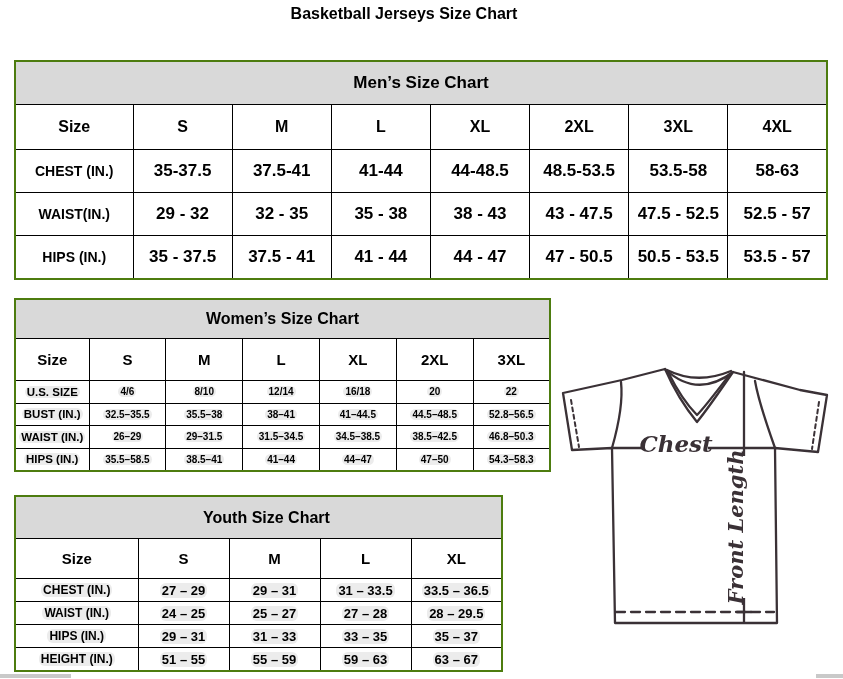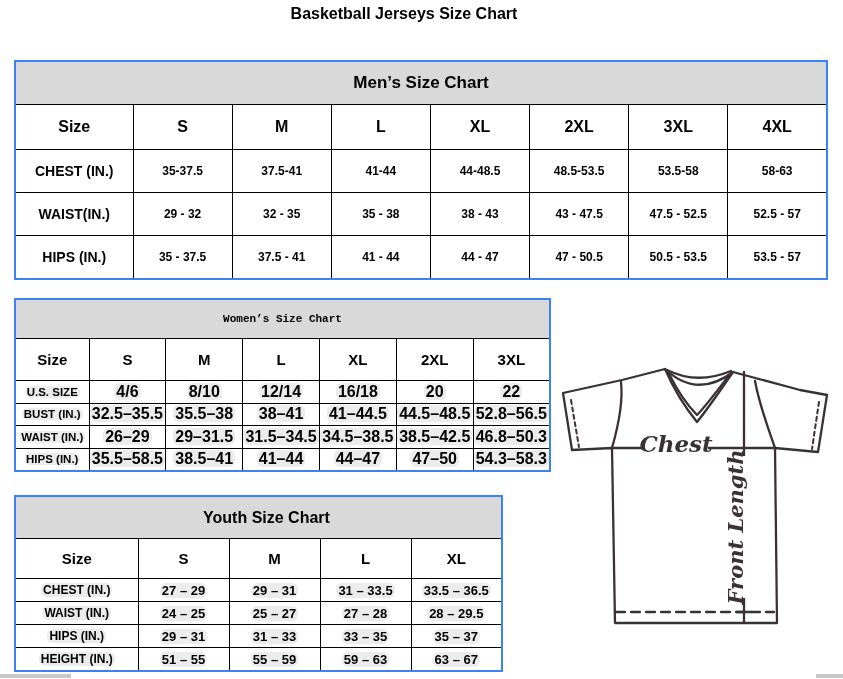--- a/index.html
+++ b/index.html
@@ -7,35 +7,35 @@
     width:843px;height:679px;position:relative;background:#ffffff;
     font-family:"Liberation Sans",sans-serif;color:#000;overflow:hidden;
   }
   .page-title{
     position:absolute;left:0;top:5px;width:808px;text-align:center;
     font-size:16px;font-weight:bold;letter-spacing:0px;
   }
   table{
     position:absolute;border-collapse:collapse;table-layout:fixed;
     font-family:"Liberation Sans",sans-serif;font-weight:bold;background:#fff;
-    border:2px solid #3b82f6;
+    border:2px solid #4d7c0f;
   }
   th,td{border:1.5px solid #000;text-align:center;vertical-align:middle;padding:0;}
   th.band{background:#d9d9d9;border-bottom:1.5px solid #000;}
   
   table.mens{left:14px;top:60px;width:814px;}
   .mens th.band{height:42px;font-size:17px;}
   .mens tr.size-row th{height:44px;font-size:16px;}
-  .mens tr.data-row td,.mens tr.data-row th{height:42px;font-size:12px;}
+  .mens tr.data-row td,.mens tr.data-row th{height:42px;font-size:17px;}
   .mens tr.data-row th{font-size:14px;}
   
   table.womens{left:14px;top:298px;width:537px;}
-  .womens th.band{height:38px;font-size:11px;font-family:Liberation Mono, monospace;}
+  .womens th.band{height:38px;font-size:16px;}
   .womens tr.size-row th{height:41px;font-size:15px;}
-  .womens tr.data-row td,.womens tr.data-row th{height:21.5px;font-size:16px;}
+  .womens tr.data-row td,.womens tr.data-row th{height:21.5px;font-size:10px;}
   .womens tr.data-row th{font-size:11.5px;}
   
   table.youth{left:14px;top:495px;width:489px;}
   .youth th.band{height:41px;font-size:16px;padding-left:16px;}
   .youth tr.size-row th{height:39px;font-size:15px;}
   .youth tr.data-row td,.youth tr.data-row th{height:22px;font-size:13px;}
   .youth tr.data-row th{font-size:12px;}
   col.label-col-mens{width:118px;}
   col.label-col-womens{width:74px;}
   col.label-col-youth{width:123px;}

